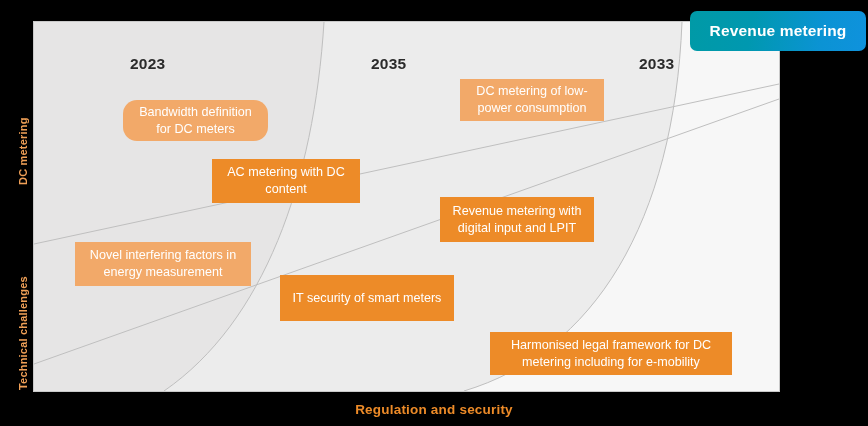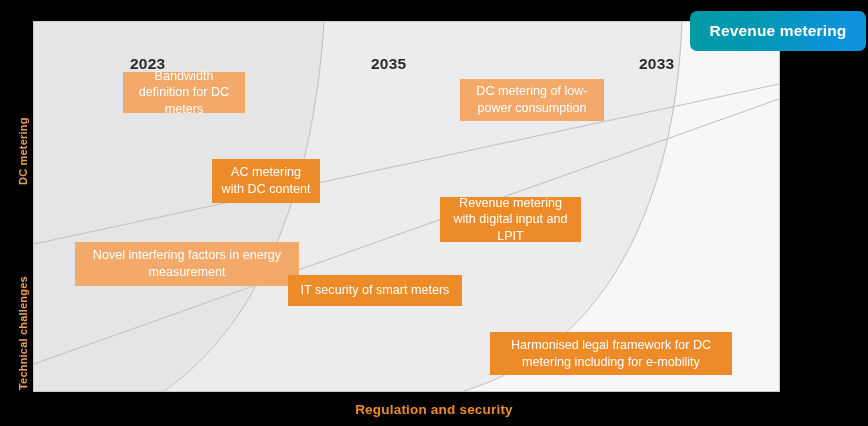--- a/index.html
+++ b/index.html
@@ -49,26 +49,26 @@
     text-align: center;
     color: #ffffff;
     font-size: 12.6px;
     line-height: 1.32;
     padding: 5px 8px;
     box-shadow: 0 0 0 0 rgba(0,0,0,0);
   }
   .item.light { background: #f2a969; }
   .item.dark  { background: #ed8b28; }
 
-  #item-bandwidth      { left: 89px;  top: 50px;  width: 122px; height: 41px; }
+  #item-bandwidth      { left: 89px;  top: 78px;  width: 145px; height: 41px; border-radius: 14px; }
   #item-dc-lowpower    { left: 394px; top: 57px;  width: 144px; height: 42px; margin-left: 32px; }
-  #item-ac-metering    { left: 178px; top: 137px; width: 108px; height: 44px; }
-  #item-revenue-lpit   { left: 406px; top: 175px; width: 141px; height: 45px; }
-  #item-novel          { left: 41px;  top: 220px; width: 224px; height: 44px; }
-  #item-it-security    { left: 254px; top: 253px; width: 174px; height: 31px; align-items: center; }
+  #item-ac-metering    { left: 178px; top: 137px; width: 148px; height: 44px; }
+  #item-revenue-lpit   { left: 406px; top: 175px; width: 154px; height: 45px; }
+  #item-novel          { left: 41px;  top: 220px; width: 176px; height: 44px; }
+  #item-it-security    { left: 246px; top: 253px; width: 174px; height: 46px; align-items: center; }
   #item-harmonised     { left: 456px; top: 310px; width: 242px; height: 43px; }
 
   
   .axis-v {
     position: absolute;
     color: #f0a057;
     font-weight: bold;
     font-size: 11px;
     letter-spacing: .2px;
     white-space: nowrap;

